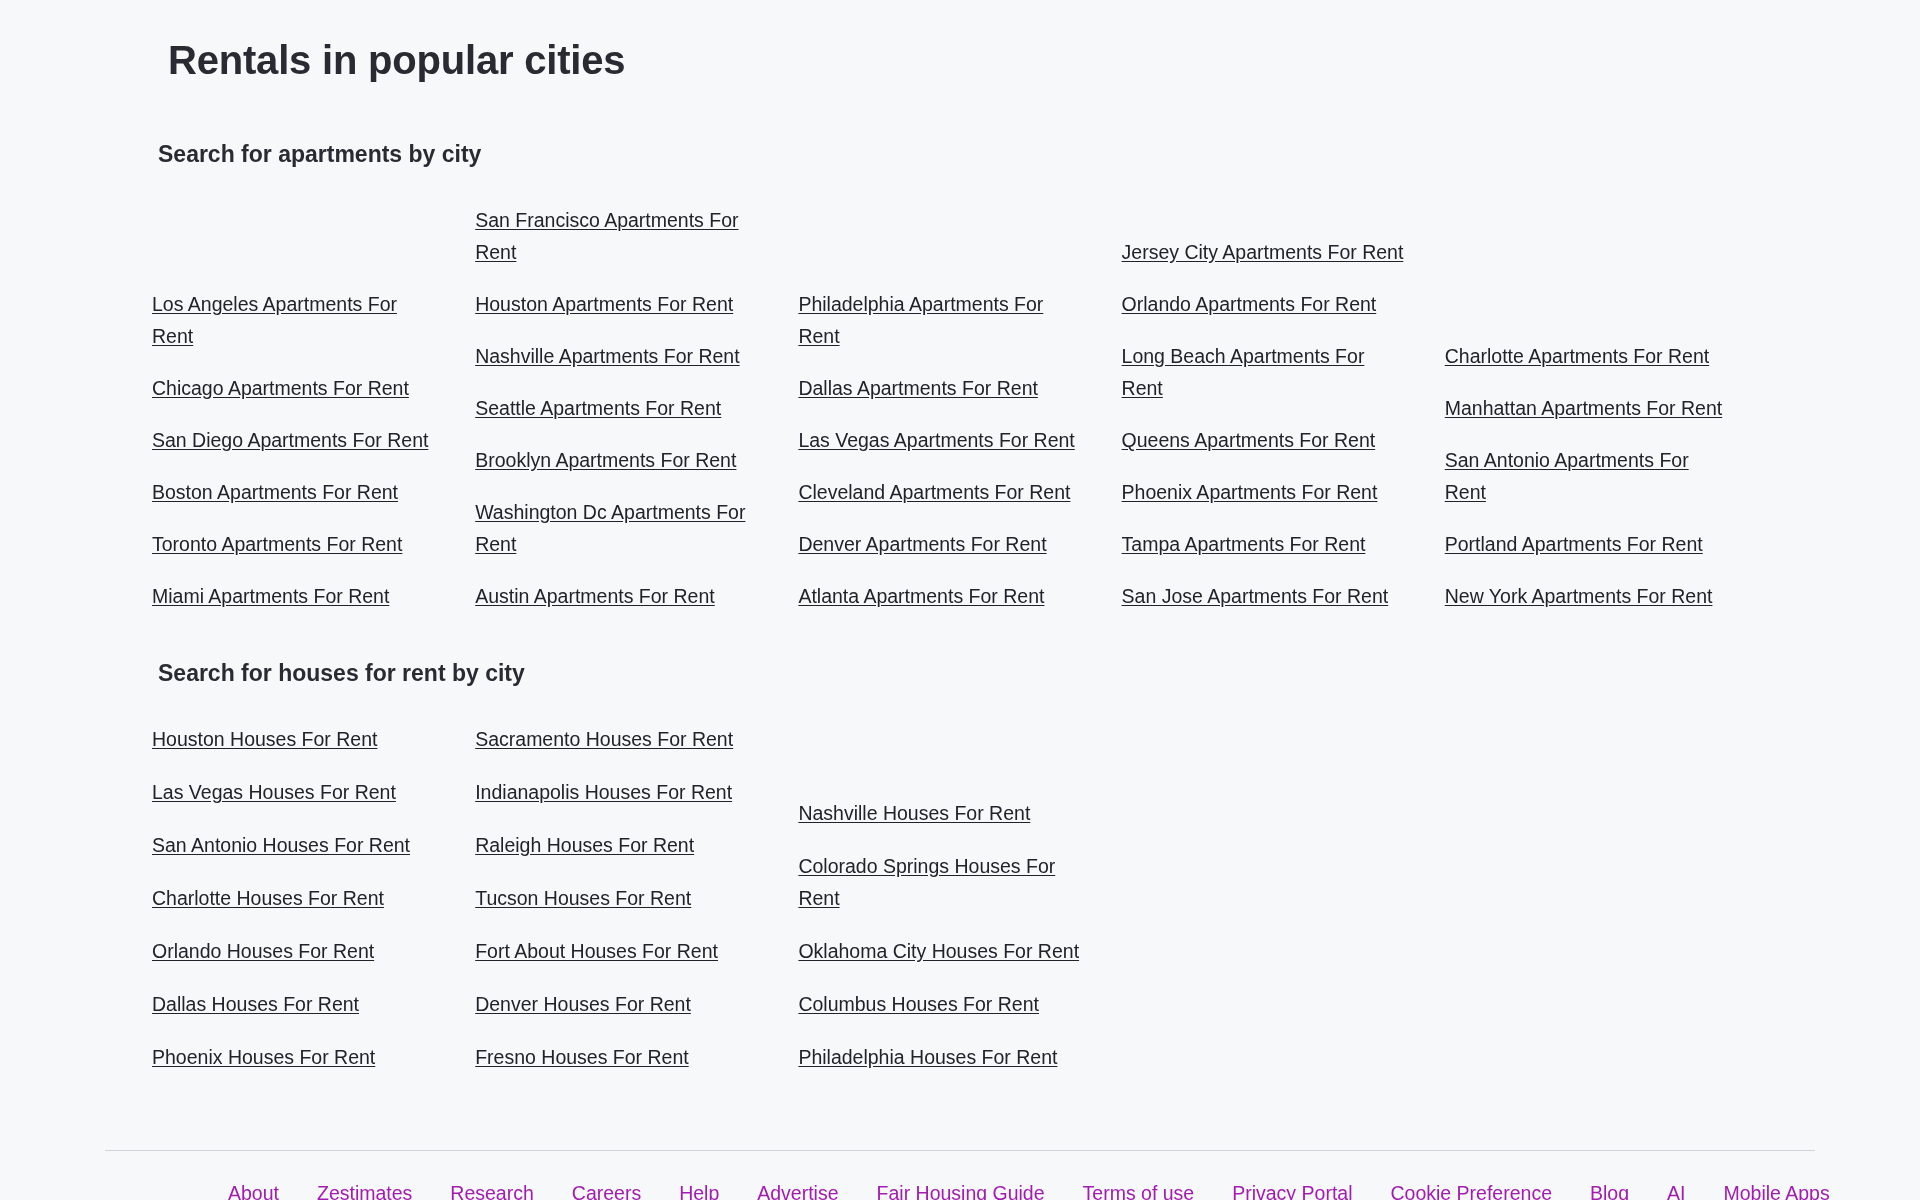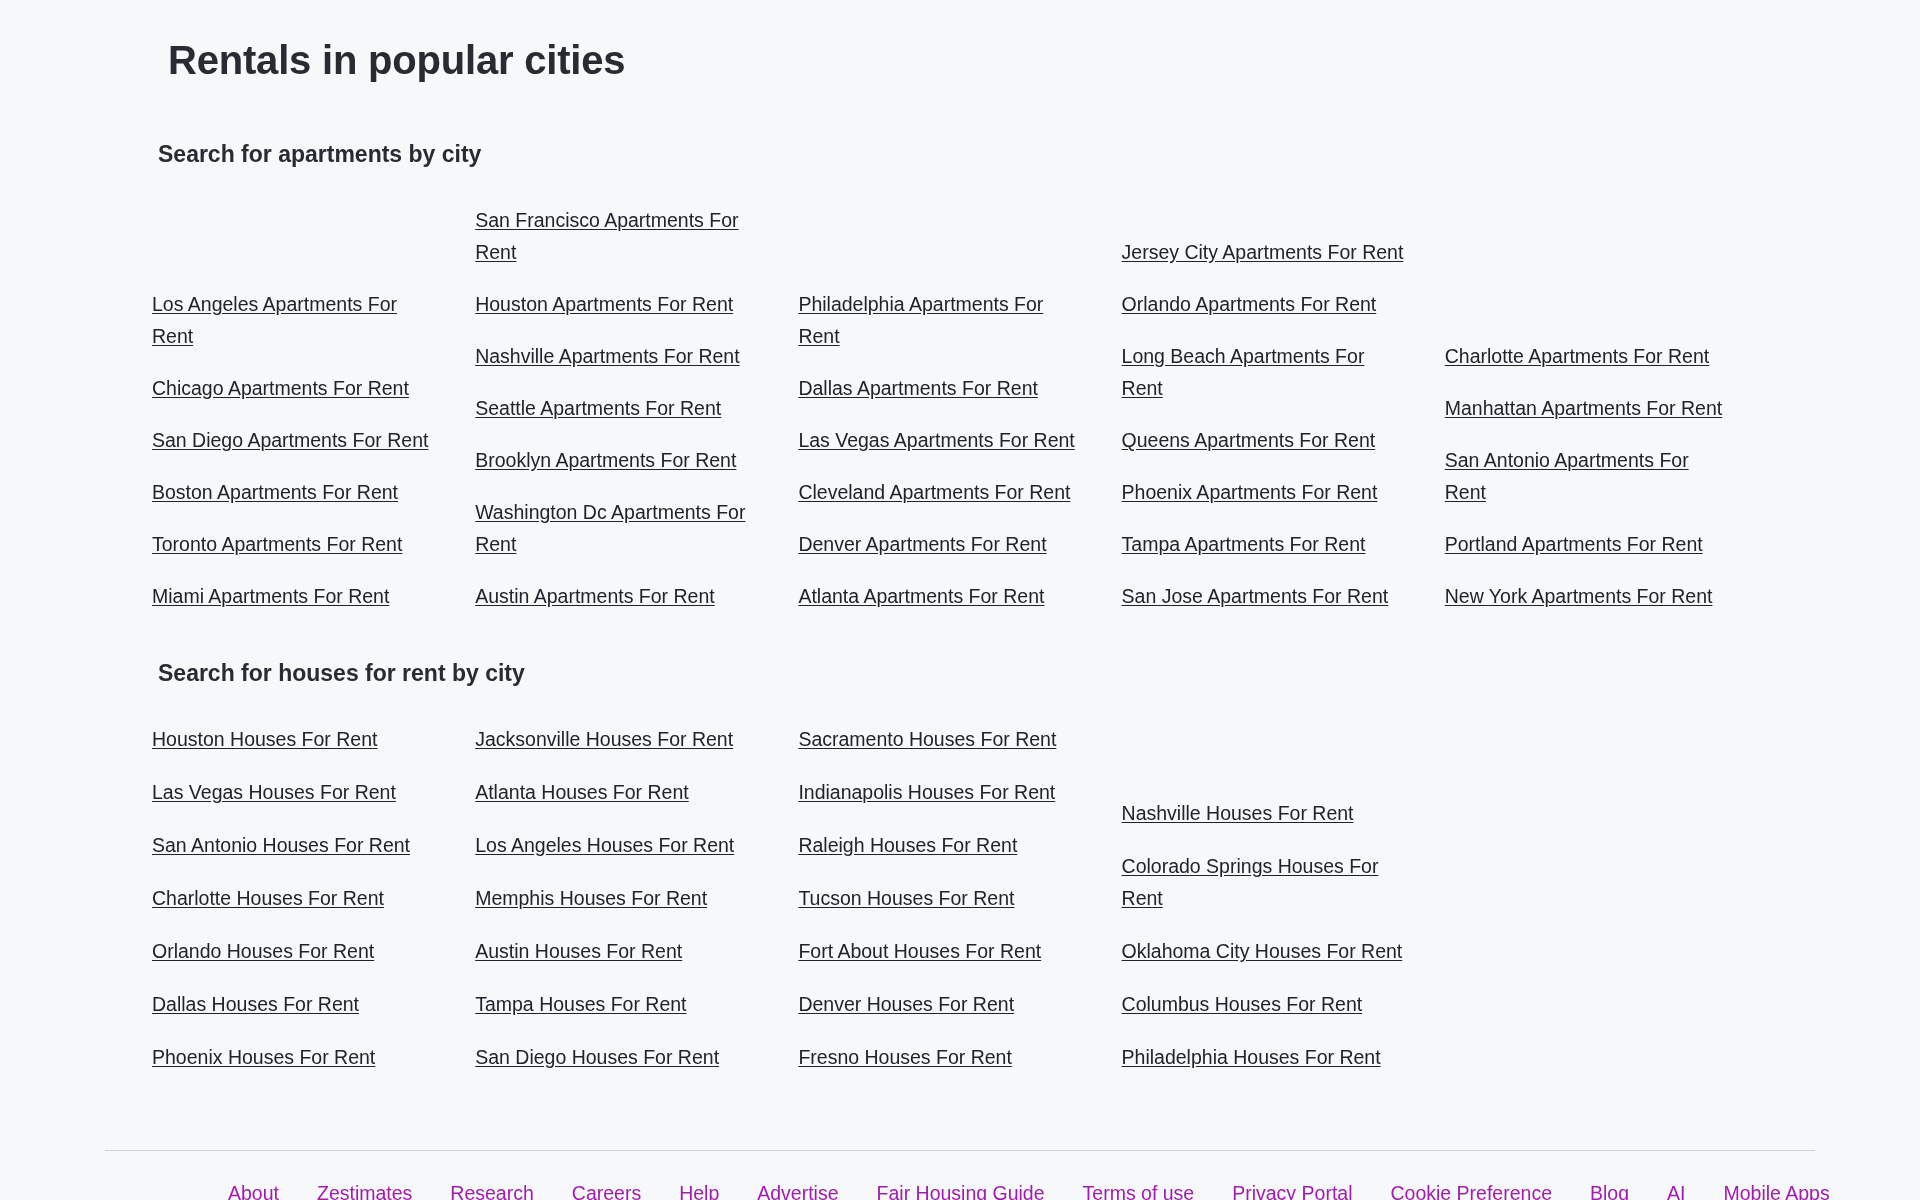--- a/index.html
+++ b/index.html
@@ -145,29 +145,20 @@
       <div class="col">
         <a class="link-item">Houston Houses For Rent</a>
         <a class="link-item">Las Vegas Houses For Rent</a>
         <a class="link-item">San Antonio Houses For Rent</a>
         <a class="link-item">Charlotte Houses For Rent</a>
         <a class="link-item">Orlando Houses For Rent</a>
         <a class="link-item">Dallas Houses For Rent</a>
         <a class="link-item">Phoenix Houses For Rent</a>
       </div>
       <div class="col">
-        <a class="link-item">Jacksonville Houses For Rent</a>
-        <a class="link-item">Atlanta Houses For Rent</a>
-        <a class="link-item">Los Angeles Houses For Rent</a>
-        <a class="link-item">Memphis Houses For Rent</a>
-        <a class="link-item">Austin Houses For Rent</a>
-        <a class="link-item">Tampa Houses For Rent</a>
-        <a class="link-item">San Diego Houses For Rent</a>
-      </div>
-      <div class="col">
         <a class="link-item">Sacramento Houses For Rent</a>
         <a class="link-item">Indianapolis Houses For Rent</a>
         <a class="link-item">Raleigh Houses For Rent</a>
         <a class="link-item">Tucson Houses For Rent</a>
         <a class="link-item">Fort About Houses For Rent</a>
         <a class="link-item">Denver Houses For Rent</a>
         <a class="link-item">Fresno Houses For Rent</a>
       </div>
       <div class="col">
         <a class="link-item">Nashville Houses For Rent</a>

